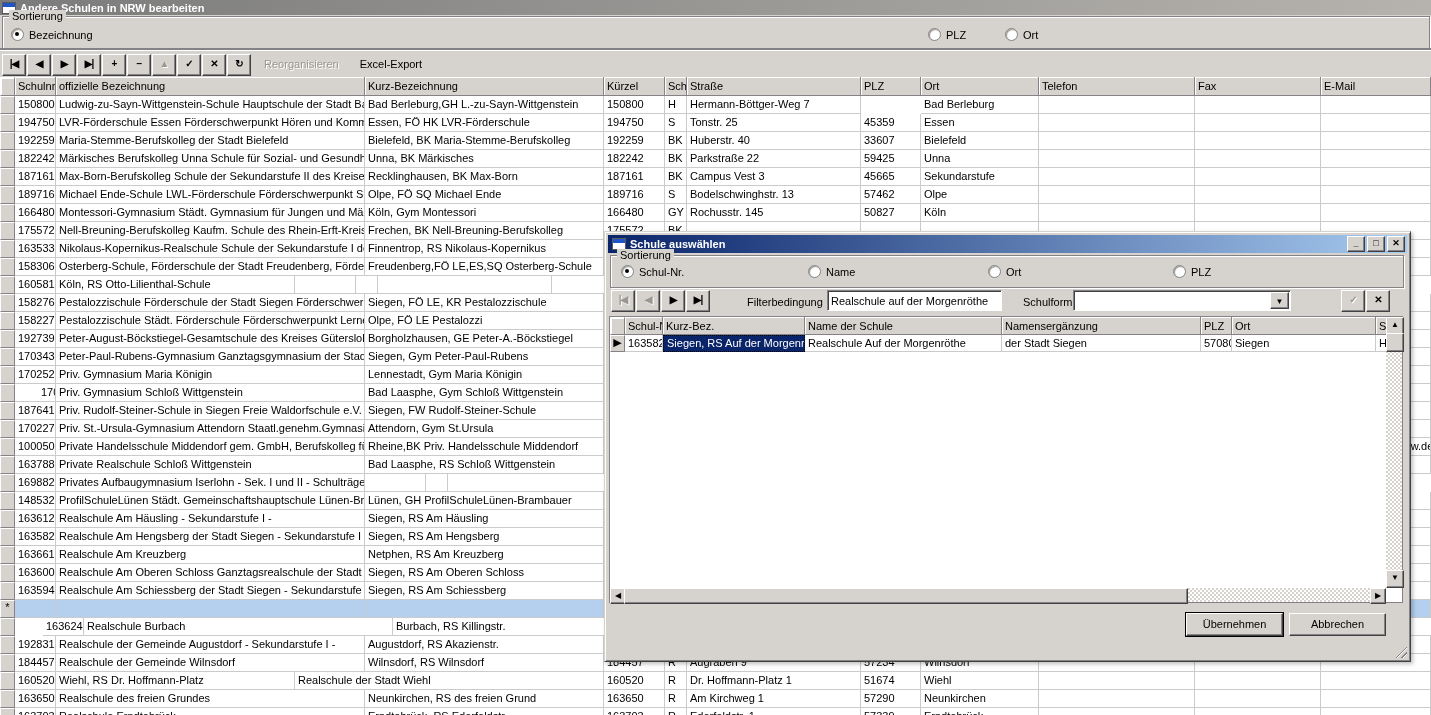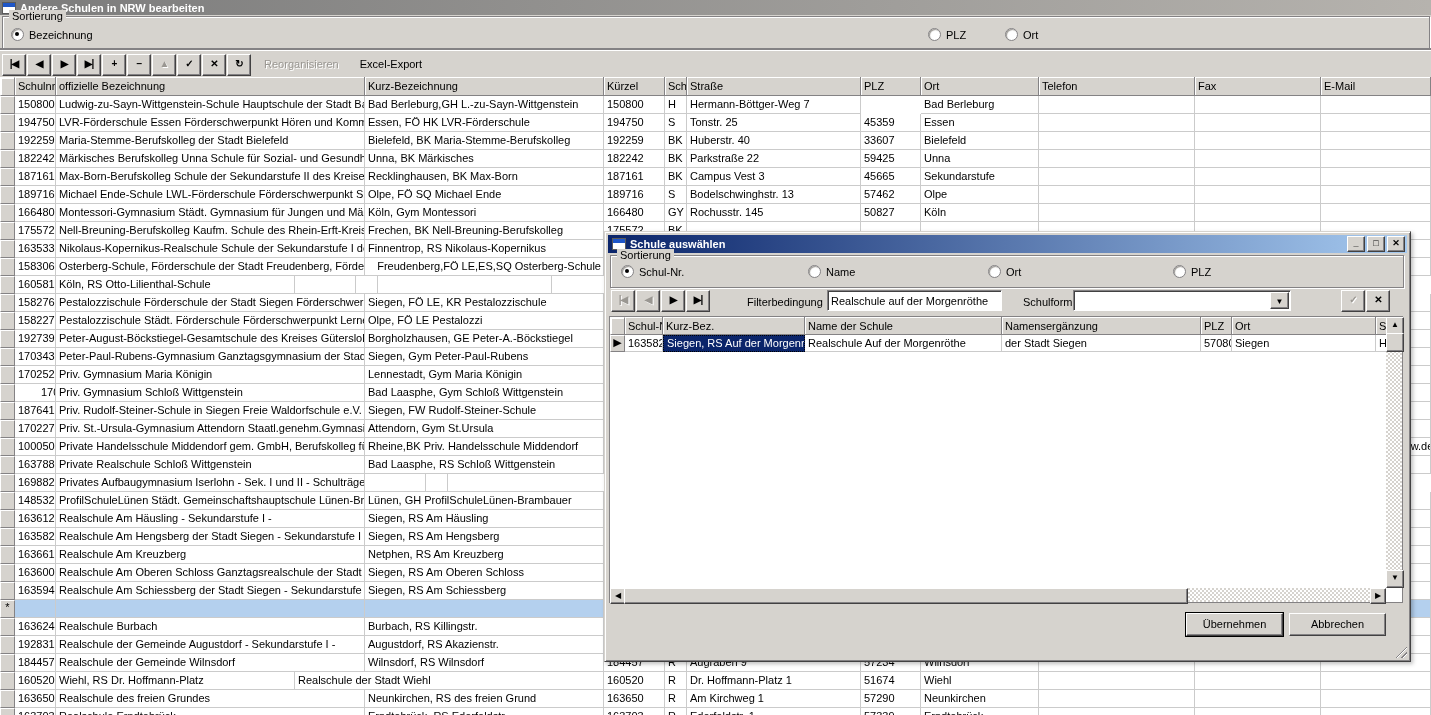--- a/index.html
+++ b/index.html
@@ -234,21 +234,21 @@
           <span class="gc" style="width: 60px;"></span>
           <span class="gc" style="width: 118px;"></span>
           <span class="gc" style="width: 156px;"></span>
           <span class="gc" style="width: 126px;"></span>
           <span class="gc" style="width: 110px;"></span>
         </div>
         <div class="grid-row">
           <span class="gc mk" style="width: 15px;"></span>
           <span class="gc" style="width: 41px;">158306</span>
           <span class="gc" style="width: 309px;">Osterberg-Schule, Förderschule der Stadt Freudenberg, Förde</span>
-          <span class="gc" style="width: 239px; text-align: right;">Freudenberg,FÖ LE,ES,SQ Osterberg-Schule</span>
+          <span class="gc" style="width: 239px;">Freudenberg,FÖ LE,ES,SQ Osterberg-Schule</span>
           <span class="gc" style="width: 61px;"></span>
           <span class="gc" style="width: 22px;"></span>
           <span class="gc" style="width: 174px;"></span>
           <span class="gc" style="width: 60px;"></span>
           <span class="gc" style="width: 118px;"></span>
           <span class="gc" style="width: 156px;"></span>
           <span class="gc" style="width: 126px;"></span>
           <span class="gc" style="width: 110px;"></span>
         </div>
         <div class="grid-row">
@@ -510,21 +510,21 @@
           <span class="gc" style="width: 22px;"></span>
           <span class="gc" style="width: 174px;"></span>
           <span class="gc" style="width: 60px;"></span>
           <span class="gc" style="width: 118px;"></span>
           <span class="gc" style="width: 156px;"></span>
           <span class="gc" style="width: 126px;"></span>
           <span class="gc" style="width: 110px;"></span>
         </div>
         <div class="grid-row">
           <span class="gc mk" style="width: 15px;"></span>
-          <span class="gc" style="width: 41px;">163624</span>
+          <span class="gc" style="width: 41px; margin-left: 28px;">163624</span>
           <span class="gc" style="width: 309px;">Realschule Burbach</span>
           <span class="gc" style="width: 239px;">Burbach, RS Killingstr.</span>
           <span class="gc" style="width: 61px;"></span>
           <span class="gc" style="width: 22px;"></span>
           <span class="gc" style="width: 174px;"></span>
           <span class="gc" style="width: 60px;"></span>
           <span class="gc" style="width: 118px;"></span>
           <span class="gc" style="width: 156px;"></span>
           <span class="gc" style="width: 126px;"></span>
           <span class="gc" style="width: 110px;"></span>

